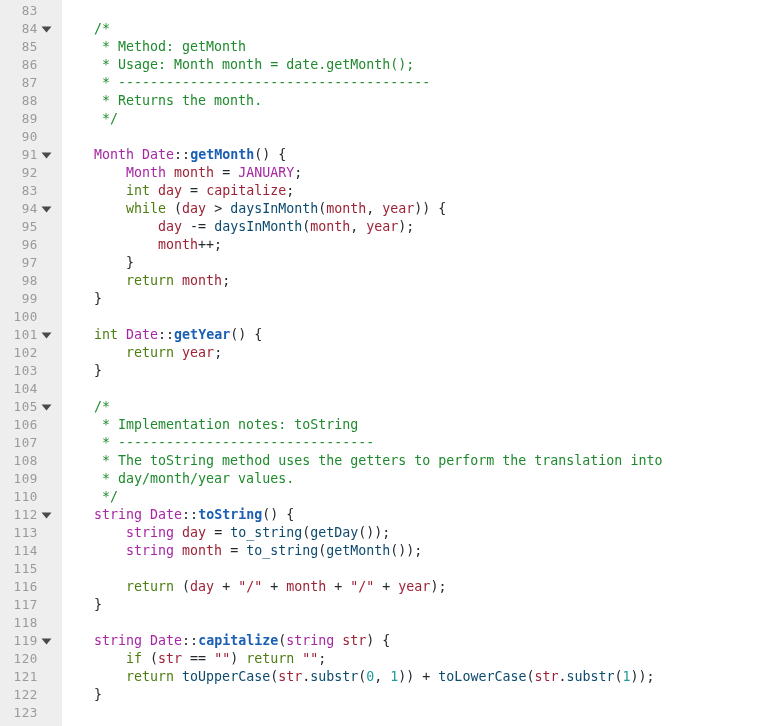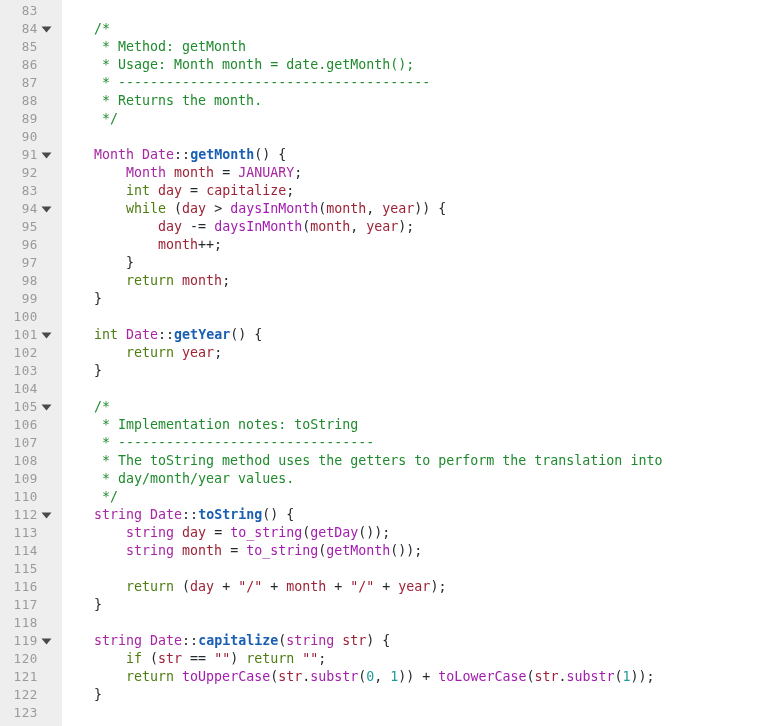--- a/index.html
+++ b/index.html
@@ -68,21 +68,21 @@
     left: 62px;
     top: 0;
     white-space: pre;
     color: #24292e;
   }
   
   .t-cmt  { color: #1f8a2e; }
   .t-kw   { color: #4d7c0f; }
   .t-type { color: #a626a4; }
   .t-fn   { color: #1a5fb4; font-weight: bold; }
-  .t-call { color: #a21caf; }
+  .t-call { color: #0c4a6e; }
   .t-var  { color: #9d2235; }
   .t-str  { color: #9d2235; }
   .t-num  { color: #1f9b9b; }
   .t-pl   { color: #24292e; }
 </style>
 </head>
 <body>
 
 <div id="editor">
   <div id="gutter-bg"></div>

